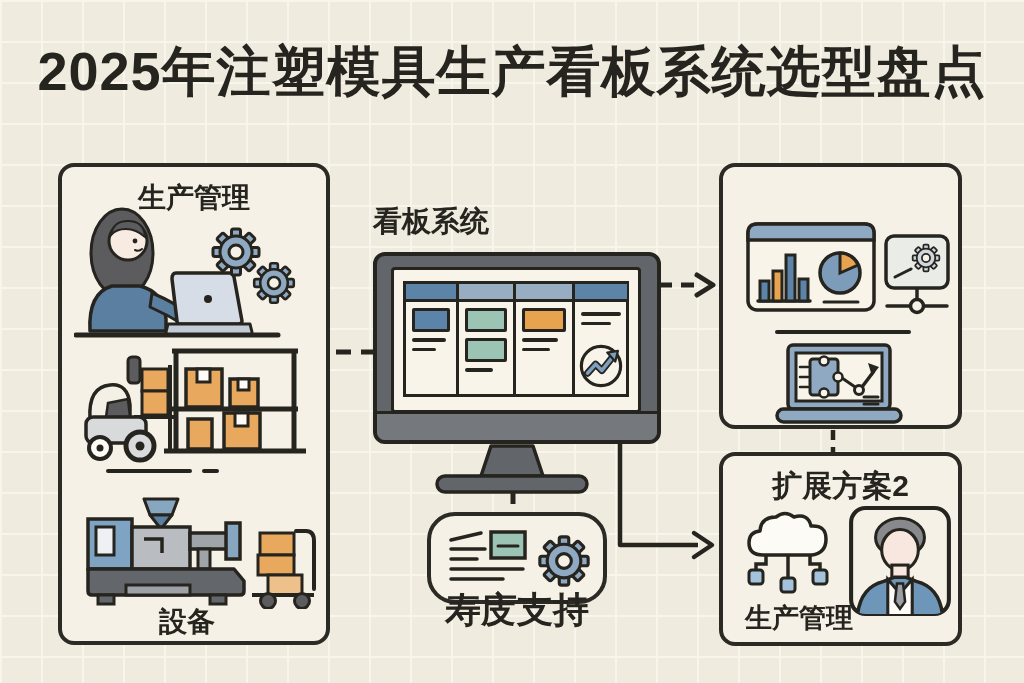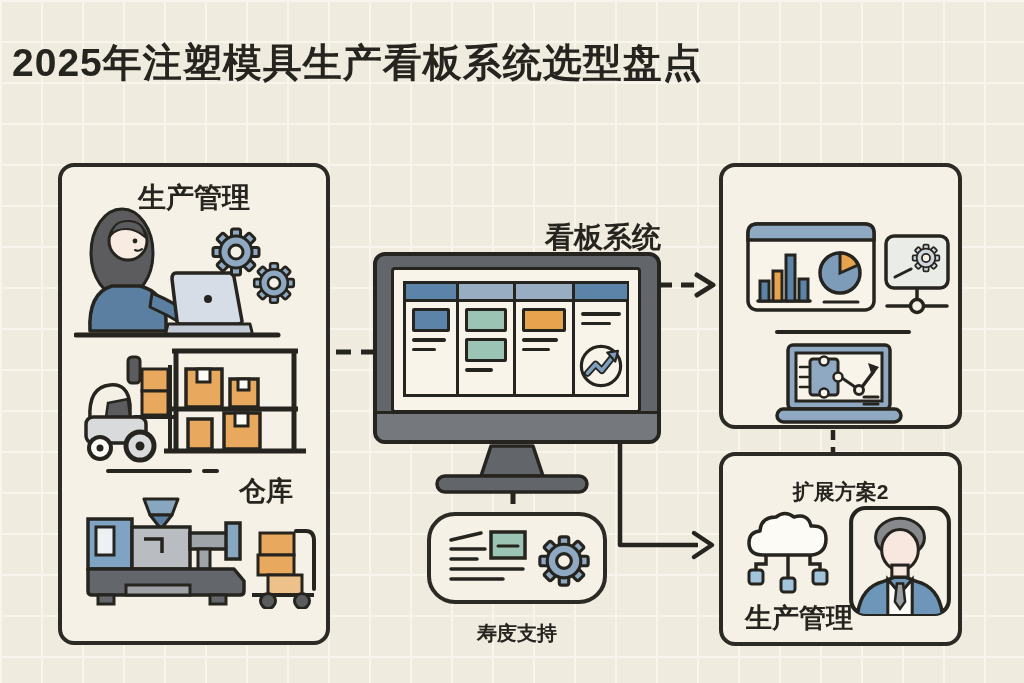--- a/index.html
+++ b/index.html
@@ -3,22 +3,22 @@
 <meta charset="utf-8">
 <style>
   html,body{margin:0;padding:0;}
   body{font-family:"Liberation Sans","DejaVu Sans",sans-serif;}
   .stage{position:relative;width:1024px;height:683px;overflow:hidden;
     background-color:#f0ebdf;
     background-image:linear-gradient(#f8f5ec 2px,transparent 2px),
                      linear-gradient(90deg,#f8f5ec 2px,transparent 2px);
     background-size:41px 41px;color:#26241f;}
   .abs{position:absolute;}
-  .title-line{left:0;right:0;font-weight:900;font-size:39px;
-    letter-spacing:1px;color:#26241f;white-space:nowrap;padding-left:12px;}
+  .title-line{left:0;right:0;text-align:center;font-weight:900;font-size:54px;
+    letter-spacing:1px;color:#26241f;white-space:nowrap;}
   .panel{background:#f6f1e6;border:4px solid #2b2a24;border-radius:16px;box-sizing:border-box;}
   .panel-title{position:absolute;left:0;right:0;text-align:center;font-weight:900;
     font-size:28px;color:#26241f;}
   .sub-label{position:absolute;text-align:center;font-weight:900;font-size:27px;color:#26241f;}
   .divider{position:absolute;height:4px;background:#26241f;border-radius:2px;}
   
   .monitor{left:373px;top:252px;width:288px;height:192px;background:#62666b;
     border:4px solid #26241f;border-radius:12px;box-sizing:border-box;}
   .monitor-bar{position:absolute;left:0;right:0;bottom:0;height:26px;background:#75797d;
     border-top:3px solid #26241f;border-radius:0 0 8px 8px;}
@@ -112,21 +112,20 @@
       <rect x="33" y="24" width="13" height="13" fill="#fdfbf5" stroke="#26241f" stroke-width="3"></rect>
       <rect x="66" y="34" width="28" height="28" fill="#e8a95e" stroke="#26241f" stroke-width="3.5"></rect>
       <rect x="74" y="34" width="11" height="11" fill="#fdfbf5" stroke="#26241f" stroke-width="3"></rect>
       <rect x="24" y="74" width="24" height="30" fill="#e8a95e" stroke="#26241f" stroke-width="3.5"></rect>
       <rect x="60" y="68" width="36" height="36" fill="#e8a95e" stroke="#26241f" stroke-width="3.5"></rect>
       <rect x="71" y="68" width="13" height="13" fill="#fdfbf5" stroke="#26241f" stroke-width="3"></rect>
     </svg>
 
     <div class="divider" style="left:44px;top:302px;width:86px"></div>
     <div class="divider" style="left:140px;top:302px;width:17px"></div>
-    <div class="sub-label" style="left:150px;top:306px;width:108px">仓库</div>
 
     <svg class="abs" style="left:24px;top:330px" width="162" height="112" viewBox="0 0 162 112">
       <path d="M58,2 L92,2 L86,18 L64,18 Z" fill="#87a6c0" stroke="#26241f" stroke-width="3" stroke-linejoin="round"></path>
       <path d="M64,18 L86,18 L75,32 Z" fill="#5b7fa0" stroke="#26241f" stroke-width="3" stroke-linejoin="round"></path>
       <rect x="2" y="22" width="44" height="50" fill="#7fa3c2" stroke="#26241f" stroke-width="3.5"></rect>
       <rect x="10" y="30" width="18" height="28" fill="#eef1f3" stroke="#26241f" stroke-width="3"></rect>
       <rect x="46" y="30" width="58" height="42" fill="#b9bdc1" stroke="#26241f" stroke-width="3.5"></rect>
       <path d="M58,42 h18 v14" stroke="#26241f" stroke-width="3.5" fill="none"></path>
       <rect x="104" y="36" width="44" height="16" fill="#9fa4a9" stroke="#26241f" stroke-width="3.5"></rect>
       <rect x="112" y="52" width="12" height="20" fill="#9fa4a9" stroke="#26241f" stroke-width="3"></rect>
@@ -140,23 +139,24 @@
     <svg class="abs" style="left:186px;top:360px" width="70" height="82" viewBox="0 0 70 82">
       <path d="M48,4 L58,4 Q66,4 66,14 L66,62" stroke="#26241f" stroke-width="4" fill="none" stroke-linecap="round"></path>
       <rect x="12" y="6" width="34" height="22" fill="#e8a95e" stroke="#26241f" stroke-width="3"></rect>
       <rect x="10" y="28" width="36" height="20" fill="#e8a95e" stroke="#26241f" stroke-width="3"></rect>
       <rect x="20" y="48" width="34" height="20" fill="#eec08a" stroke="#26241f" stroke-width="3"></rect>
       <line x1="4" y1="68" x2="66" y2="68" stroke="#26241f" stroke-width="4"></line>
       <circle cx="20" cy="74" r="7.5" fill="#5c5c5e" stroke="#26241f" stroke-width="3"></circle>
       <circle cx="54" cy="74" r="7.5" fill="#5c5c5e" stroke="#26241f" stroke-width="3"></circle>
     </svg>
 
-  </div>
-
-  <div class="abs" style="left:373px;top:218px;width:288px;text-align:right;font-weight:900;font-size:29px">看板系统</div>
+    <div class="sub-label" style="left:60px;top:436px;width:130px;font-size:28px">設备</div>
+  </div>
+
+  <div class="abs" style="left:373px;top:202px;width:288px;text-align:left;font-weight:900;font-size:29px">看板系统</div>
 
   <div class="abs monitor">
     <div class="monitor-bar"></div>
     <div class="screen">
       <div class="board">
         <div class="kcol">
           <div class="khead h-blue"></div>
           <div class="kbody">
             <div class="kcard c-blue" style="width:32px"></div>
             <div class="kline" style="width:34px"></div>
@@ -210,21 +210,21 @@
       <rect x="46" y="4" width="34" height="26" fill="#9cc4b4" stroke="#26241f" stroke-width="3.5"></rect>
       <path d="M53,18 H73" stroke="#26241f" stroke-width="3" stroke-linecap="round"></path>
       <path d="M6,31 H32" stroke="#26241f" stroke-width="3.5" stroke-linecap="round"></path>
       <path d="M6,41 H78" stroke="#26241f" stroke-width="3.5" stroke-linecap="round"></path>
       <path d="M6,51 H58" stroke="#26241f" stroke-width="3.5" stroke-linecap="round"></path>
       <g fill="#8fa9c2">
           <use href="#gear8" transform="translate(119,33) scale(1.05)"></use>
         </g>
     </svg>
   </div>
-  <div class="abs sub-label" style="left:427px;top:620px;width:180px;font-size:20px">寿庋支持</div>
+  <div class="abs sub-label" style="left:427px;top:586px;width:180px;font-size:36px">寿庋支持</div>
 
   <div class="abs panel" style="left:719px;top:163px;width:243px;height:266px">
 
     <svg class="abs" style="left:23px;top:55px" width="130" height="92" viewBox="0 0 130 92">
       <rect x="2" y="2" width="126" height="86" rx="9" fill="#f8f4ea" stroke="#26241f" stroke-width="3.5"></rect>
       <path d="M11,2 H119 Q128,2 128,11 V18 H2 V11 Q2,2 11,2 Z" fill="#8fa9c2" stroke="#26241f" stroke-width="3.5"></path>
       <path d="M12,79 H64" stroke="#26241f" stroke-width="3.5" stroke-linecap="round"></path>
       <rect x="14" y="59" width="9" height="20" fill="#5c83a8" stroke="#26241f" stroke-width="3"></rect>
       <rect x="27" y="49" width="9" height="30" fill="#e8a34e" stroke="#26241f" stroke-width="3"></rect>
       <rect x="40" y="33" width="9" height="46" fill="#5c83a8" stroke="#26241f" stroke-width="3"></rect>
@@ -258,21 +258,21 @@
       <path d="M70,35 L86,46" stroke="#26241f" stroke-width="3"></path>
       <circle cx="87" cy="47" r="4.5" fill="#f8f4ea" stroke="#26241f" stroke-width="3"></circle>
       <path d="M90,44 L102,28" stroke="#26241f" stroke-width="3.5"></path>
       <path d="M96,20 L107,24 L100,33 Z" fill="#26241f"></path>
       <path d="M92,54 H106 M92,61 H106" stroke="#26241f" stroke-width="3" stroke-linecap="round"></path>
       <rect x="5" y="66" width="124" height="13" rx="6.5" fill="#8fa9c2" stroke="#26241f" stroke-width="3.5"></rect>
     </svg>
   </div>
 
   <div class="abs panel" style="left:719px;top:452px;width:243px;height:194px">
-    <div class="panel-title" style="top:22px;font-size:21px">扩展方案2</div>
+    <div class="panel-title" style="top:10px;font-size:30px">扩展方案2</div>
 
     <svg class="abs" style="left:18px;top:52px" width="95" height="92" viewBox="0 0 95 92">
       <path d="M22,47 Q8,47 8,35 Q8,24 19,23 Q20,9 35,9 Q44,2 53,9 Q67,5 70,18 Q85,17 85,31 Q85,45 71,47 Z" fill="#fdfbf5" stroke="#26241f" stroke-width="3.5" stroke-linejoin="round"></path>
       <path d="M25,47 V56 H15 V62" fill="none" stroke="#26241f" stroke-width="3.5"></path>
       <path d="M47,47 V70" fill="none" stroke="#26241f" stroke-width="3.5"></path>
       <path d="M69,47 V56 H79 V62" fill="none" stroke="#26241f" stroke-width="3.5"></path>
       <rect x="8" y="62" width="14" height="14" rx="3" fill="#a3c3dd" stroke="#26241f" stroke-width="3"></rect>
       <rect x="40" y="70" width="14" height="14" rx="3" fill="#a3c3dd" stroke="#26241f" stroke-width="3"></rect>
       <rect x="72" y="62" width="14" height="14" rx="3" fill="#a3c3dd" stroke="#26241f" stroke-width="3"></rect>
     </svg>

